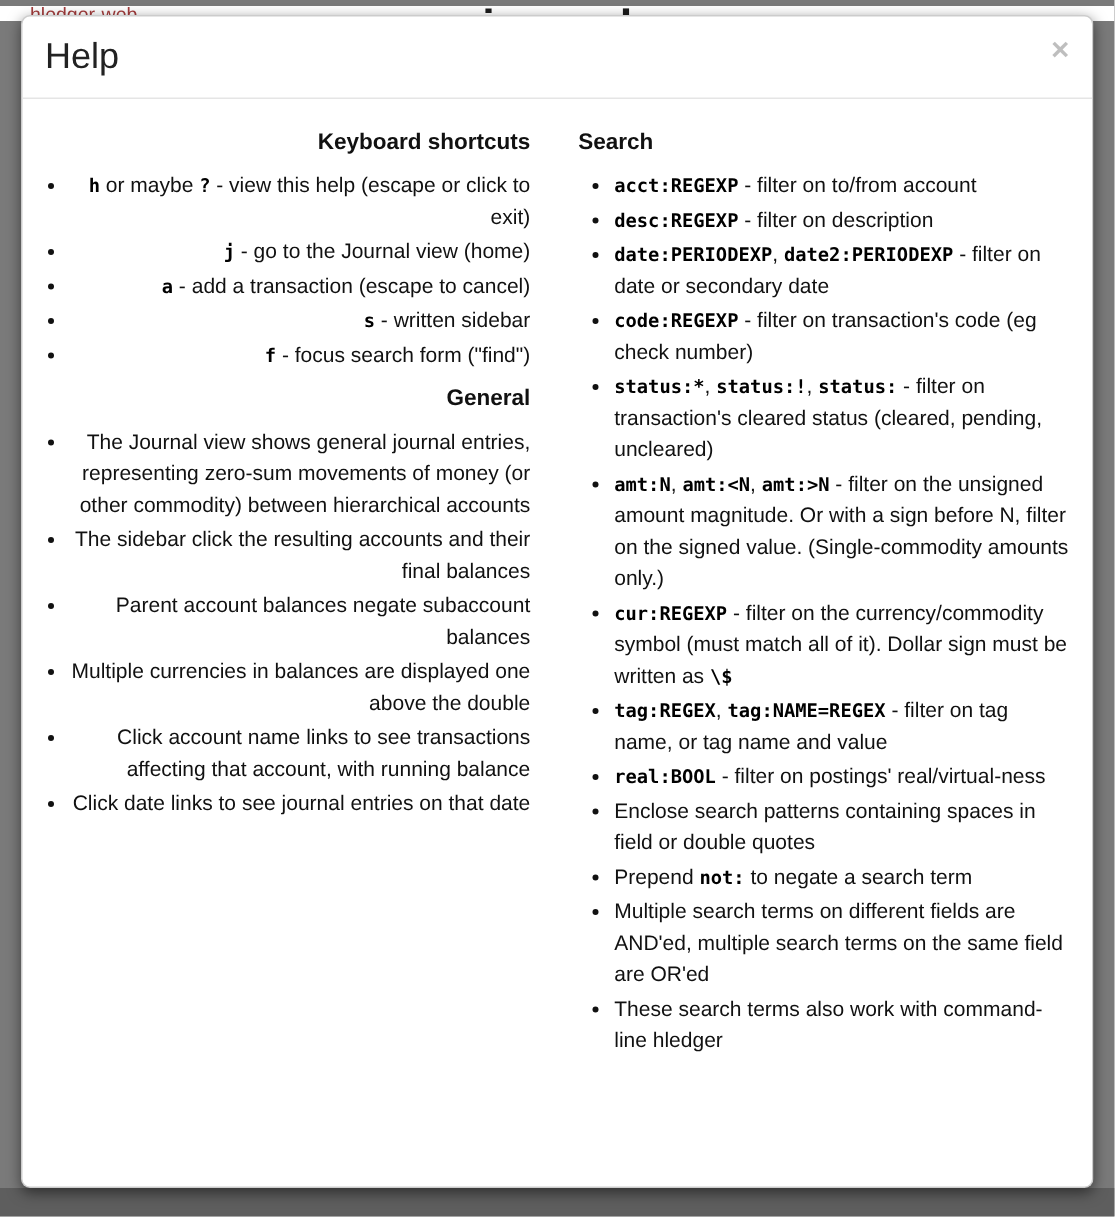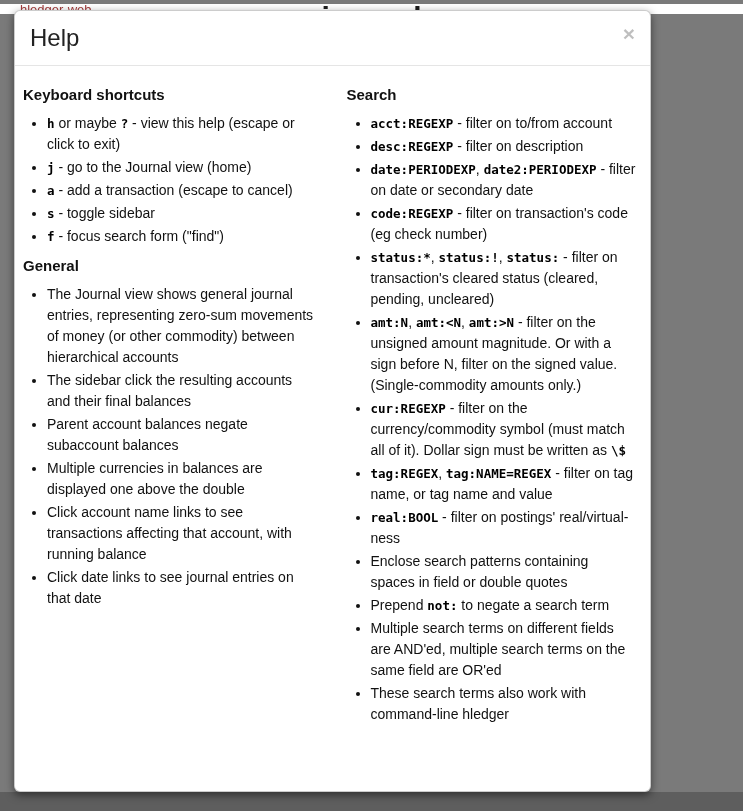--- a/index.html
+++ b/index.html
@@ -20,39 +20,39 @@
   .page-heading {
     position:absolute; left:0; right:0; top:-3px; margin:0;
     text-align:center; font-size:30px; font-weight:bold; color:#1c1c1c;
   }
   .bottom-strip {
     position:absolute; bottom:0; left:0; right:0; height:19px;
     background:#5e5e5e; z-index:1;
   }
   
   .modal {
-    position:absolute; top:10px; left:14px; width:637px; height:782px;
+    position:absolute; top:10px; left:14px; width:715px; height:782px;
     box-sizing:border-box; background:#ffffff;
     border:1px solid rgba(0,0,0,0.2); border-radius:6px;
     box-shadow:0 3px 9px rgba(0,0,0,0.5);
     z-index:2;
   }
   .modal-header {
     position:relative; padding:13px 15px 12px; border-bottom:1px solid #e5e5e5;
   }
   .modal-title { margin:0; font-size:24px; font-weight:500; color:#222; line-height:1.2; }
   .close {
     position:absolute; top:12px; right:15px;
     background:none; border:0; padding:0; cursor:pointer;
     font-size:21px; font-weight:bold; line-height:1; color:#000; opacity:0.25;
     font-family:"Liberation Sans", sans-serif;
   }
   .modal-body { display:flex; padding:10px 8px 40px; }
   .col { flex:1 1 50%; box-sizing:border-box; min-width:0; }
-  .col-left  { padding:0 18px 0 0; }
+  .col-left  { padding:0 18px 0 0;text-align:right; }
   .col-right { padding:0 6px 0 14px; }
   .section-heading {
     margin:10px 0 10px; font-size:15px; font-weight:bold; color:#111;
   }
   ul.help-list { margin:0 0 10px; padding:0 0 0 24px; }
   ul.help-list li {
     margin:2px 0; font-size:14px; line-height:1.5; color:#111;
   }
   .code {
     font-family:"DejaVu Sans Mono", monospace;
@@ -72,21 +72,21 @@
     <h4 class="modal-title">Help</h4>
     <button class="close">×</button>
   </div>
   <div class="modal-body">
     <div class="col col-left">
       <h5 class="section-heading">Keyboard shortcuts</h5>
       <ul class="help-list">
           <li><span class="code">h</span><span> or maybe </span><span class="code">?</span><span> - view this help (escape or click to exit)</span></li>
           <li><span class="code">j</span><span> - go to the Journal view (home)</span></li>
           <li><span class="code">a</span><span> - add a transaction (escape to cancel)</span></li>
-          <li><span class="code">s</span><span> - toggle sidebar</span></li>
+          <li><span class="code">s</span><span> - written sidebar</span></li>
           <li><span class="code">f</span><span> - focus search form ("find")</span></li>
         </ul>
       <h5 class="section-heading">General</h5>
       <ul class="help-list">
           <li><span>The Journal view shows general journal entries, representing zero-sum movements of money (or other commodity) between hierarchical accounts</span></li>
           <li><span>The sidebar click the resulting accounts and their final balances</span></li>
           <li><span>Parent account balances negate subaccount balances</span></li>
           <li><span>Multiple currencies in balances are displayed one above the double</span></li>
           <li><span>Click account name links to see transactions affecting that account, with running balance</span></li>
           <li><span>Click date links to see journal entries on that date</span></li>

